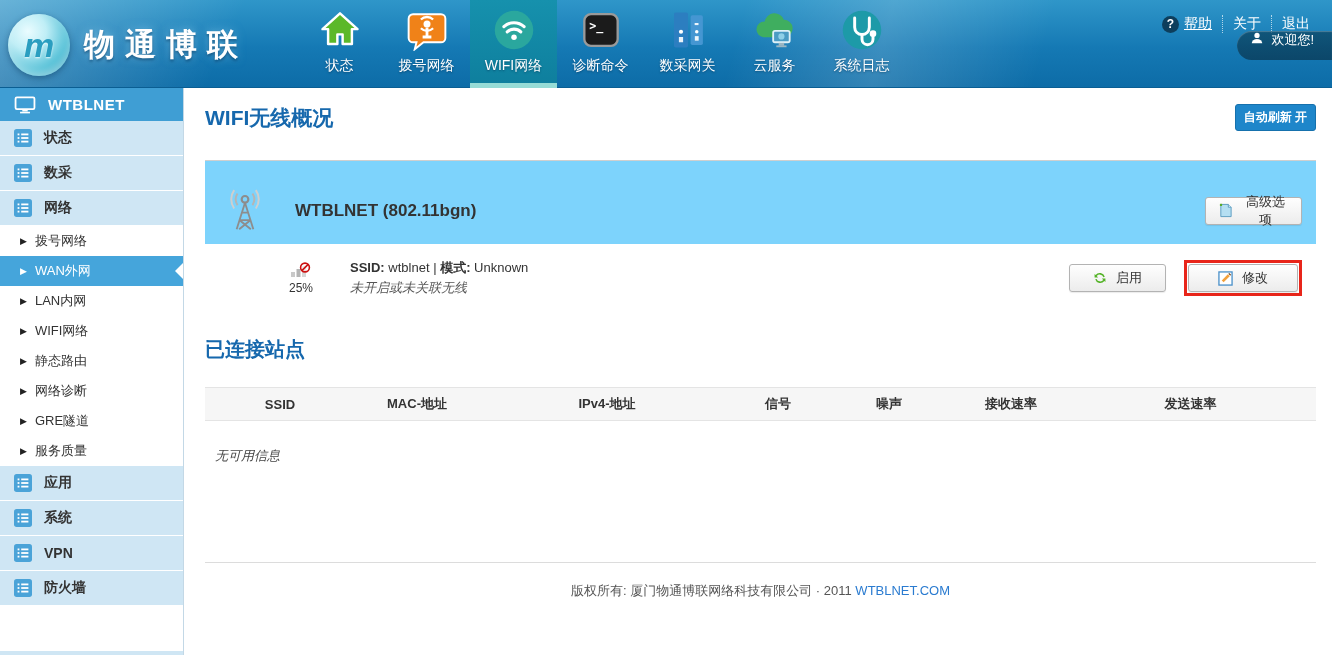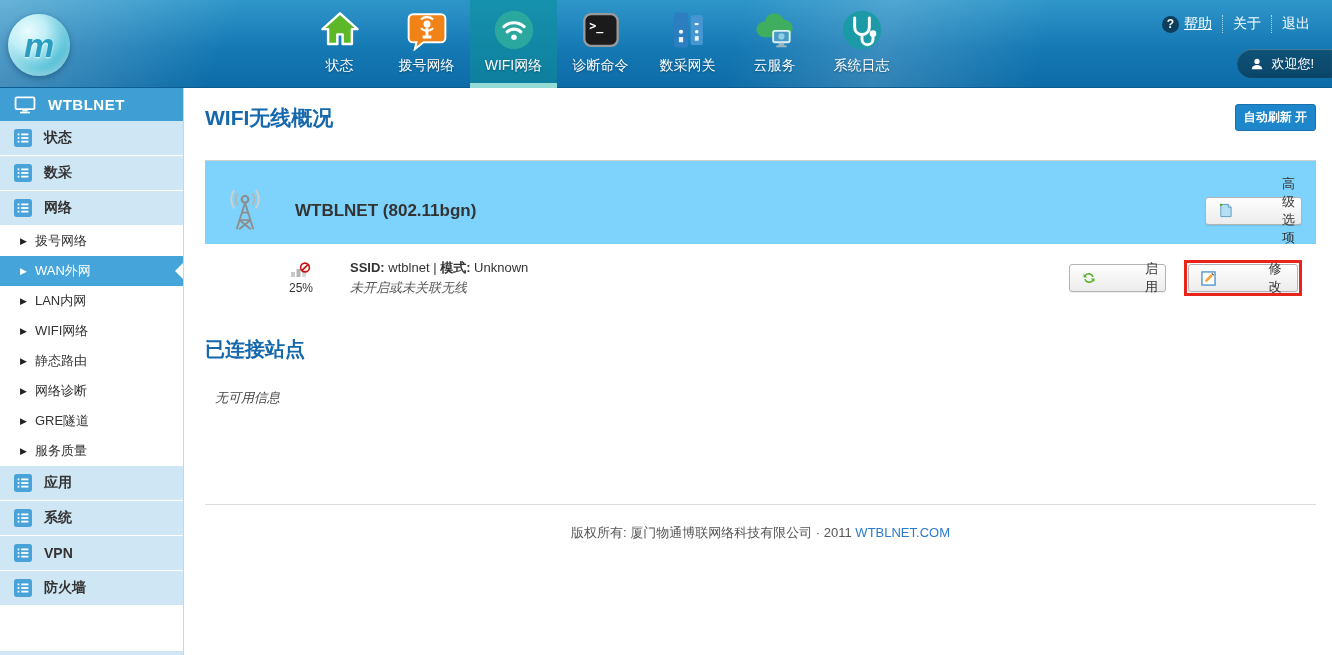--- a/index.html
+++ b/index.html
@@ -41,23 +41,23 @@
   .top-links .q-icon {
     width:17px; height:17px; border-radius:50%; background:#0d3e5c; color:#fff;
     display:inline-flex; align-items:center; justify-content:center;
     font-size:12px; font-weight:bold; margin-right:5px;
   }
   .top-links a { color:#fff; text-decoration:none; padding:0 10px; }
   .top-links a.sep { border-left:1px dotted rgba(255,255,255,.65); }
   .top-links a:first-of-type { padding-left:0;text-decoration:underline; }
 
   .welcome-pill {
-    position:absolute; right:0; top:49px; height:29px;
+    position:absolute; right:0; top:31px; height:29px;
     background:linear-gradient(180deg, rgba(12,70,100,.75), rgba(9,55,82,.75));
-    border-radius:15px 0 0 15px; display:flex; align-items:center;
+    border-radius:15px 0 0 15px; display:flex; align-items:flex-start;
     padding:0 18px 0 13px; color:#fff; font-size:13px;
     box-shadow:inset 0 1px 1px rgba(255,255,255,.25);
   }
   .welcome-pill svg { margin-right:7px; }
 
   
   .sidebar { position:absolute; left:0; top:88px; width:184px; height:567px; background:#fff; border-right:1px solid #c3d8e6; }
   .sidebar-header { height:33px; background:#3f9ed4; display:flex; align-items:center; padding-left:14px; }
   .sidebar-header .sb-title { color:#fff; font-weight:bold; font-size:15px; margin-left:12px; letter-spacing:.5px; }
   .sb-item { display:flex; align-items:center; cursor:pointer; }
@@ -74,24 +74,24 @@
   .main { position:absolute; left:185px; top:88px; width:1147px; height:567px; background:#fff; padding:16px 16px 0 20px; }
   .title-row { display:flex; align-items:flex-start; justify-content:space-between; height:28px; }
   .page-title { color:#1668ad; font-size:21px; font-weight:bold; }
   .auto-refresh { background:#1e86ca; color:#fff; font-size:12px; font-weight:bold; border:1px solid #1671ad; border-radius:3px; padding:4px 8px; cursor:pointer; }
 
   .wifi-panel { margin-top:28px; height:84px; background:#7dd3fc; border-top:1px solid #cfcfcf; display:flex; align-items:center; padding:16px 14px 0 20px; }
   .wifi-panel .panel-title { font-size:17px; font-weight:bold; color:#333; margin-left:30px; }
   .wifi-panel .spacer, .wifi-row .spacer { flex:1; }
 
   .btn {
-    display:inline-flex; align-items:center; 
+    display:inline-flex; align-items:center; justify-content:center;
     background:linear-gradient(180deg,#fefefe,#ececec);
     border:1px solid #b3b3b3; border-radius:3px; color:#333; font-size:13px;
-    padding:5px 12px; cursor:pointer; box-shadow:0 1px 1px rgba(0,0,0,.08);gap:40px;
+    padding:5px 12px; cursor:pointer; box-shadow:0 1px 1px rgba(0,0,0,.08);
   }
   .btn .b-icon { display:inline-flex; margin-right:9px; }
   .btn-adv { width:97px; height:28px; }
   .btn-enable { width:97px; height:28px; }
   .btn-modify { width:110px; height:28px; }
   .red-box { border:3px solid #e8251a; padding:1px; margin-left:18px; display:inline-flex; }
 
   .wifi-row { height:68px; display:flex; align-items:center; padding:0 14px 0 75px; }
   .signal-block { width:42px; display:flex; flex-direction:column; align-items:center; }
   .signal-pct { font-size:12px; color:#333; margin-top:3px; }
@@ -112,20 +112,21 @@
   .footer a { color:#2a7bd0; text-decoration:none; }
 </style>
 </head>
 <body>
 
 <div class="page">
 
   <div class="header">
     <div class="logo">
       <div class="logo-sphere">m</div>
+      <span class="logo-text">物通博联</span>
     </div>
 
     <nav class="nav">
       <div class="nav-tab">
         <div class="nav-icon">
           <svg width="42" height="42" viewBox="0 0 24 24">
               <path d="M12 2.5 L22 11.5 h-3.2 v8.5 h-5.3 v-5.5 h-3 v5.5 H5.2 v-8.5 H2 Z" fill="#5cb829" stroke="#fff" stroke-width="1.4" stroke-linejoin="round"></path>
             </svg>
         </div>
         <div class="nav-label">状态</div>
@@ -430,20 +431,29 @@
                 <path d="M11 3.5 l2 2 1-1 -2-2 Z" fill="#7a4a1e" transform="translate(0,-0.5)"></path>
               </svg>
             </span>
           <span>修改</span>
         </button>
       </div>
     </div>
 
     <div class="section-title">已连接站点</div>
 
+    <div class="sta-table">
+      <div class="sta-col c0">SSID</div>
+      <div class="sta-col c1">MAC-地址</div>
+      <div class="sta-col c2">IPv4-地址</div>
+      <div class="sta-col c3">信号</div>
+      <div class="sta-col c4">噪声</div>
+      <div class="sta-col c5">接收速率</div>
+      <div class="sta-col c6">发送速率</div>
+    </div>
 
     <div class="empty-text">无可用信息</div>
 
     <hr class="footer-hr">
     <div class="footer">
       <span>版权所有: 厦门物通博联网络科技有限公司 · 2011</span>
       <a href="#">WTBLNET.COM</a>
     </div>
   </div>
 

